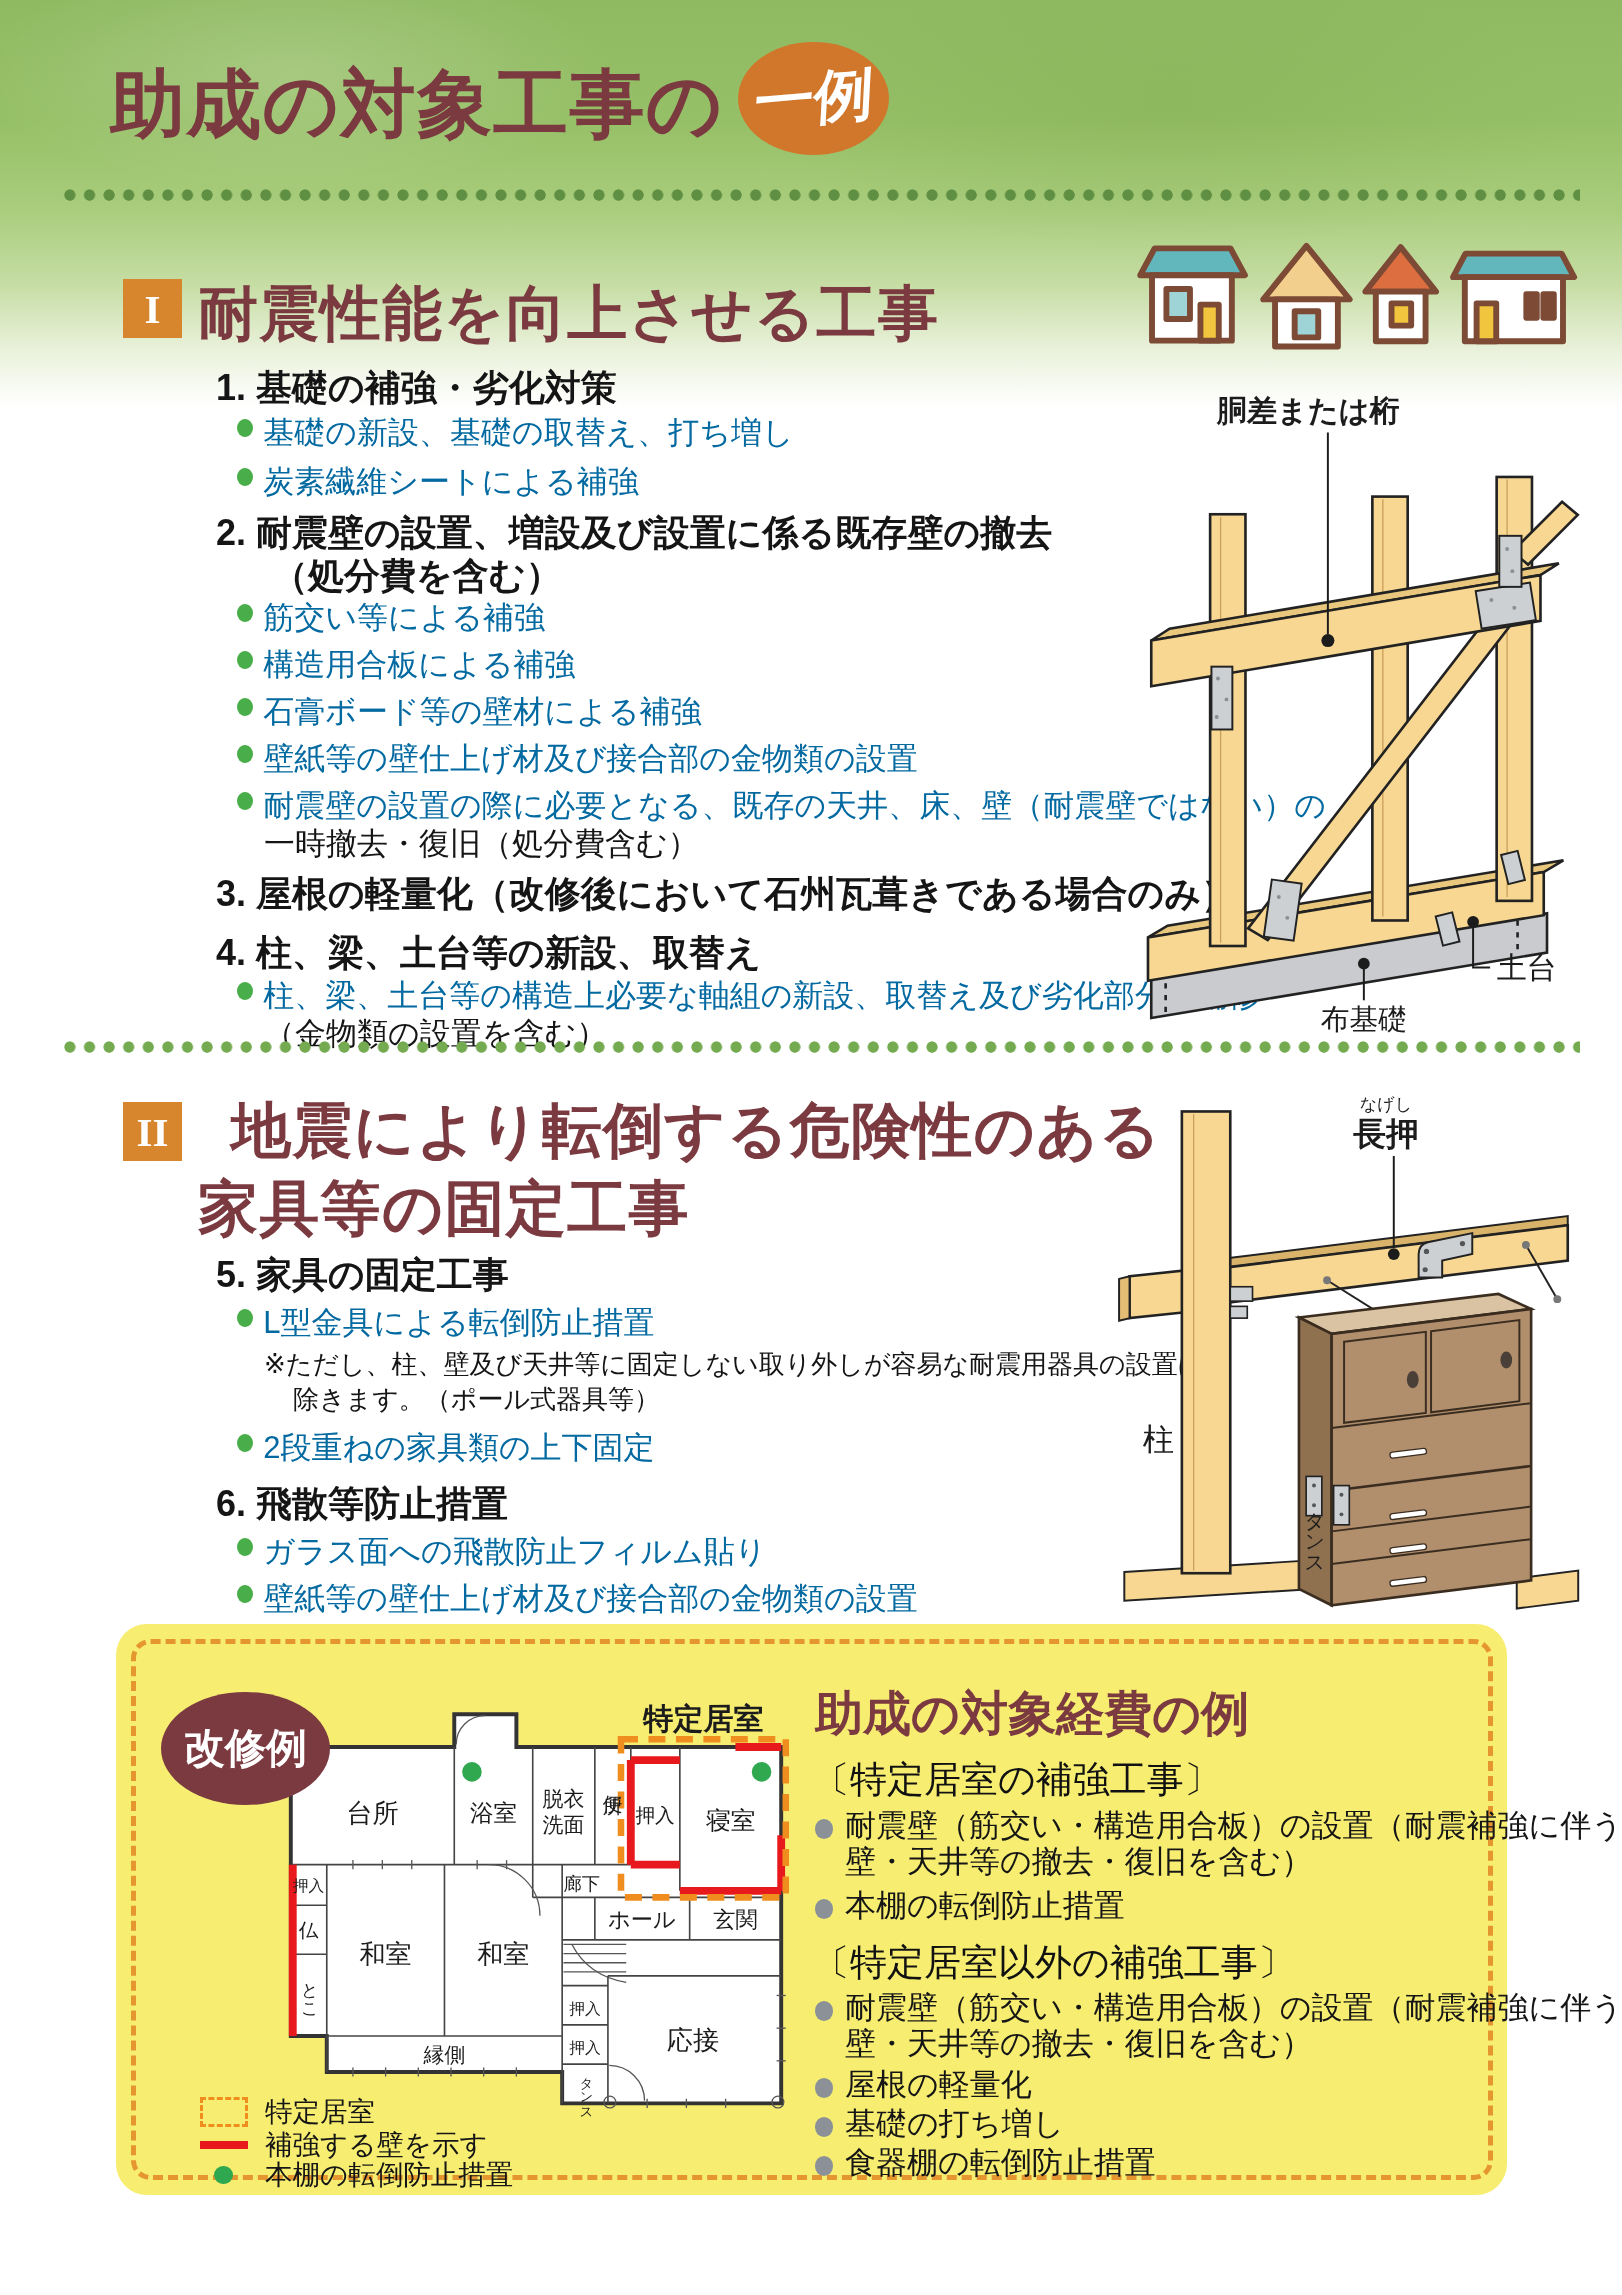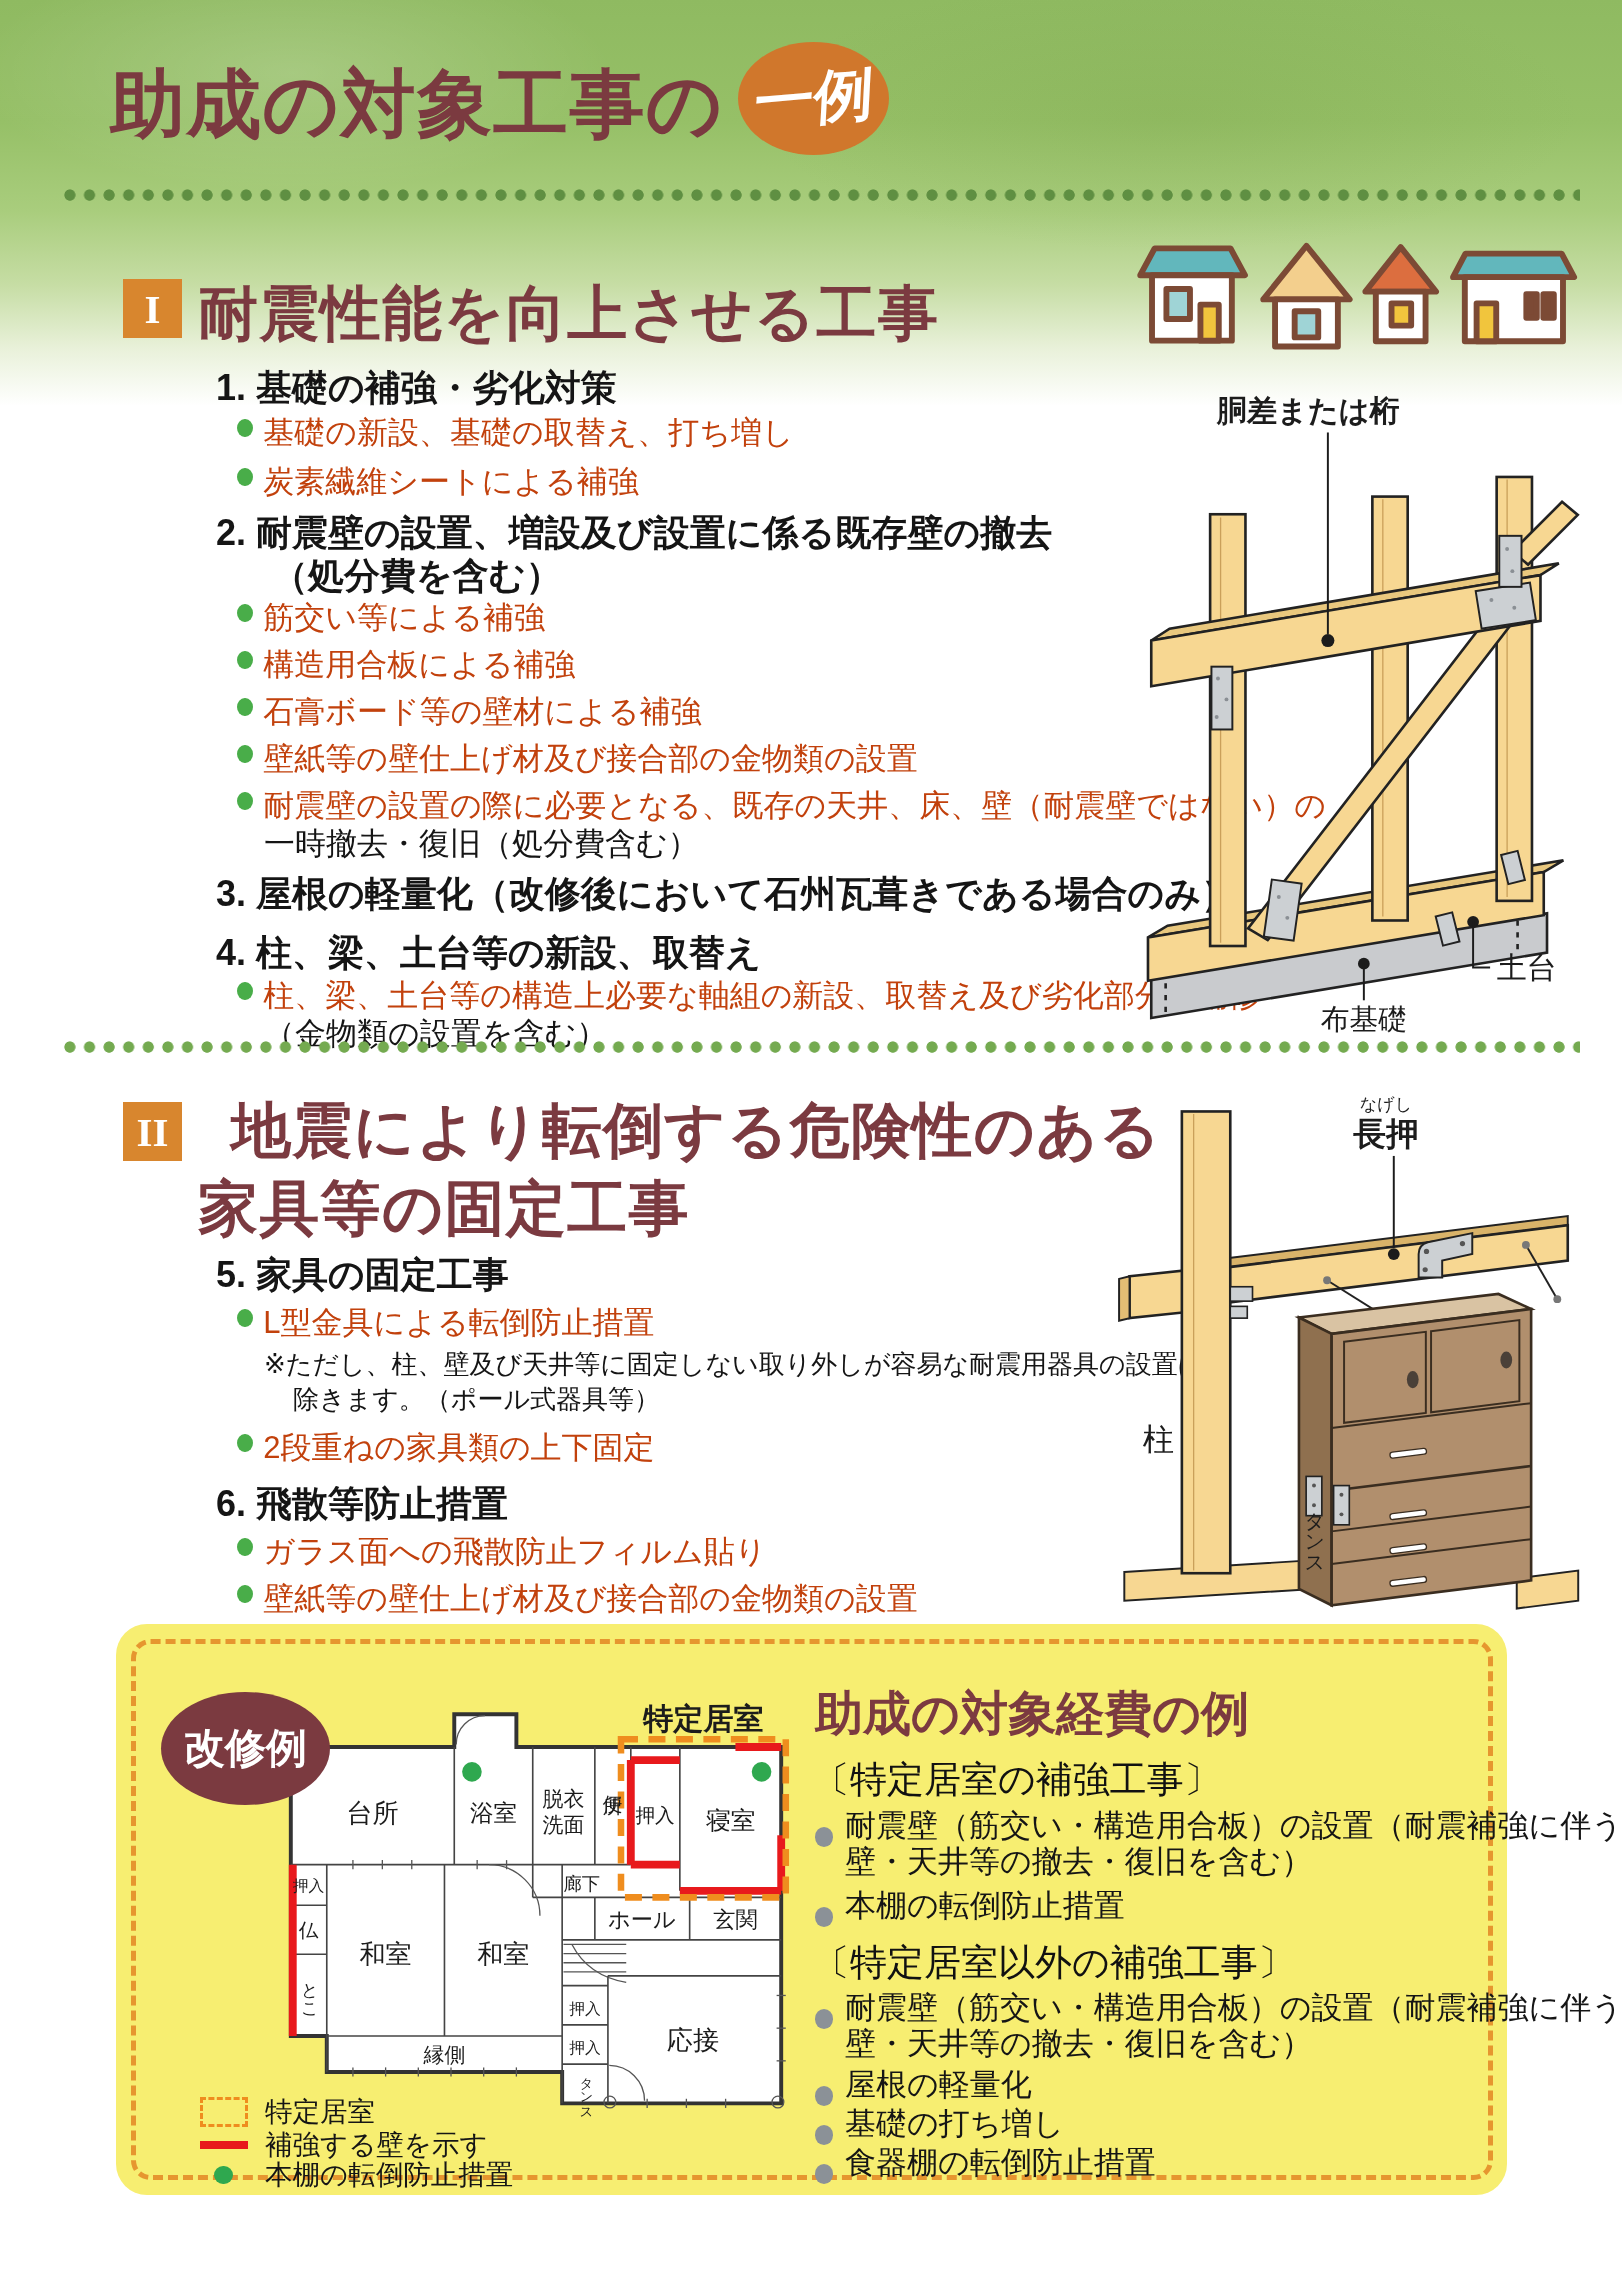--- a/index.html
+++ b/index.html
@@ -17,32 +17,32 @@
          display:flex;align-items:center;justify-content:center;}
   .badge span{color:#fff;font-size:59px;font-weight:bold;transform:skewX(-8deg) rotate(-5deg);}
   .dots{height:15.7px;background-size:19.6px 15.7px;background-repeat:repeat-x;}
   .dots1{background-image:radial-gradient(circle at 7.9px 7.9px,#5f8f42 5.2px,transparent 5.9px);}
   .dots2{background-image:radial-gradient(circle at 7.9px 7.9px,#74aa50 5.2px,transparent 5.9px);}
   
   .numbox{width:59px;height:59px;background:#d8862e;display:flex;align-items:center;justify-content:center;}
   .numbox span{font-family:"Liberation Serif","DejaVu Serif",serif;font-weight:bold;font-size:41px;color:#fff;}
   .h1{font-size:60px;font-weight:bold;color:#7b3a40;letter-spacing:1.3px;white-space:nowrap;}
   .item{font-size:36px;font-weight:bold;color:#151515;white-space:nowrap;}
-  .bl{display:flex;align-items:flex-start;font-size:31px;color:#c2410c;white-space:nowrap;}
+  .bl{display:flex;align-items:flex-start;font-size:31px;color:#0369a1;white-space:nowrap;}
   .gdot{flex:none;width:15.7px;height:18.3px;border-radius:50%;background:#49ad49;margin:6.5px 10.5px 0 0;}
   .cont{font-size:31px;color:#151515;white-space:nowrap;}
   .note{font-size:26px;color:#151515;white-space:nowrap;}
   
   .ybox{left:116px;top:1624px;width:1391px;height:571px;background:#f7ee71;border-radius:31px;}
   .ybox-inner{left:131px;top:1639px;width:1352px;height:531px;border:5.2px dashed #e6962f;border-radius:19.6px;}
   .kbadge{left:161px;top:1692px;width:169px;height:113px;background:#7b3a40;border-radius:50%;
           display:flex;align-items:center;justify-content:center;color:#fff;font-size:41px;font-weight:bold;z-index:6;}
   .costs-title{font-size:48px;font-weight:bold;color:#7b3a40;white-space:nowrap;}
   .group-h{font-size:37px;font-weight:normal;color:#111;white-space:nowrap;}
-  .ybl{display:flex;align-items:flex-end;font-size:31px;color:#151515;white-space:nowrap;}
+  .ybl{display:flex;align-items:center;font-size:31px;color:#151515;white-space:nowrap;}
   .graydot{flex:none;width:18.3px;height:19.6px;border-radius:50%;background:#8b9197;margin:5.9px 11.8px 0 0;}
   .lrow{display:flex;align-items:center;font-size:27.5px;color:#151515;white-space:nowrap;}
   .lsym{width:65px;flex:none;display:flex;align-items:center;}
   svg text{font-family:"Liberation Sans","DejaVu Sans",sans-serif;fill:#1c1c1c;}
   .vtext{writing-mode:vertical-rl;}
 </style>
 </head>
 <body>
 
 <div class="page">

